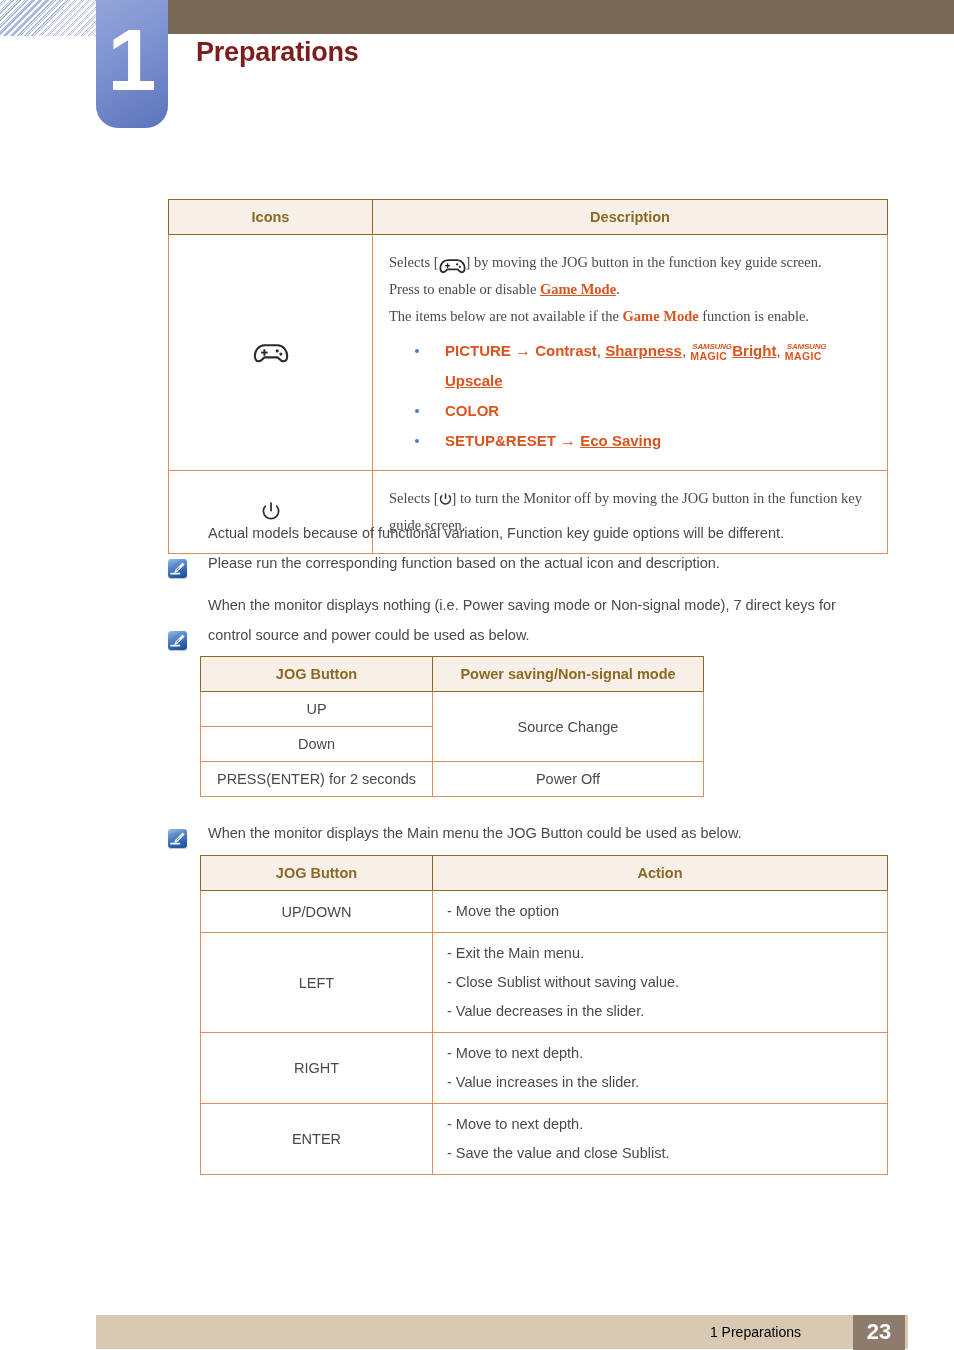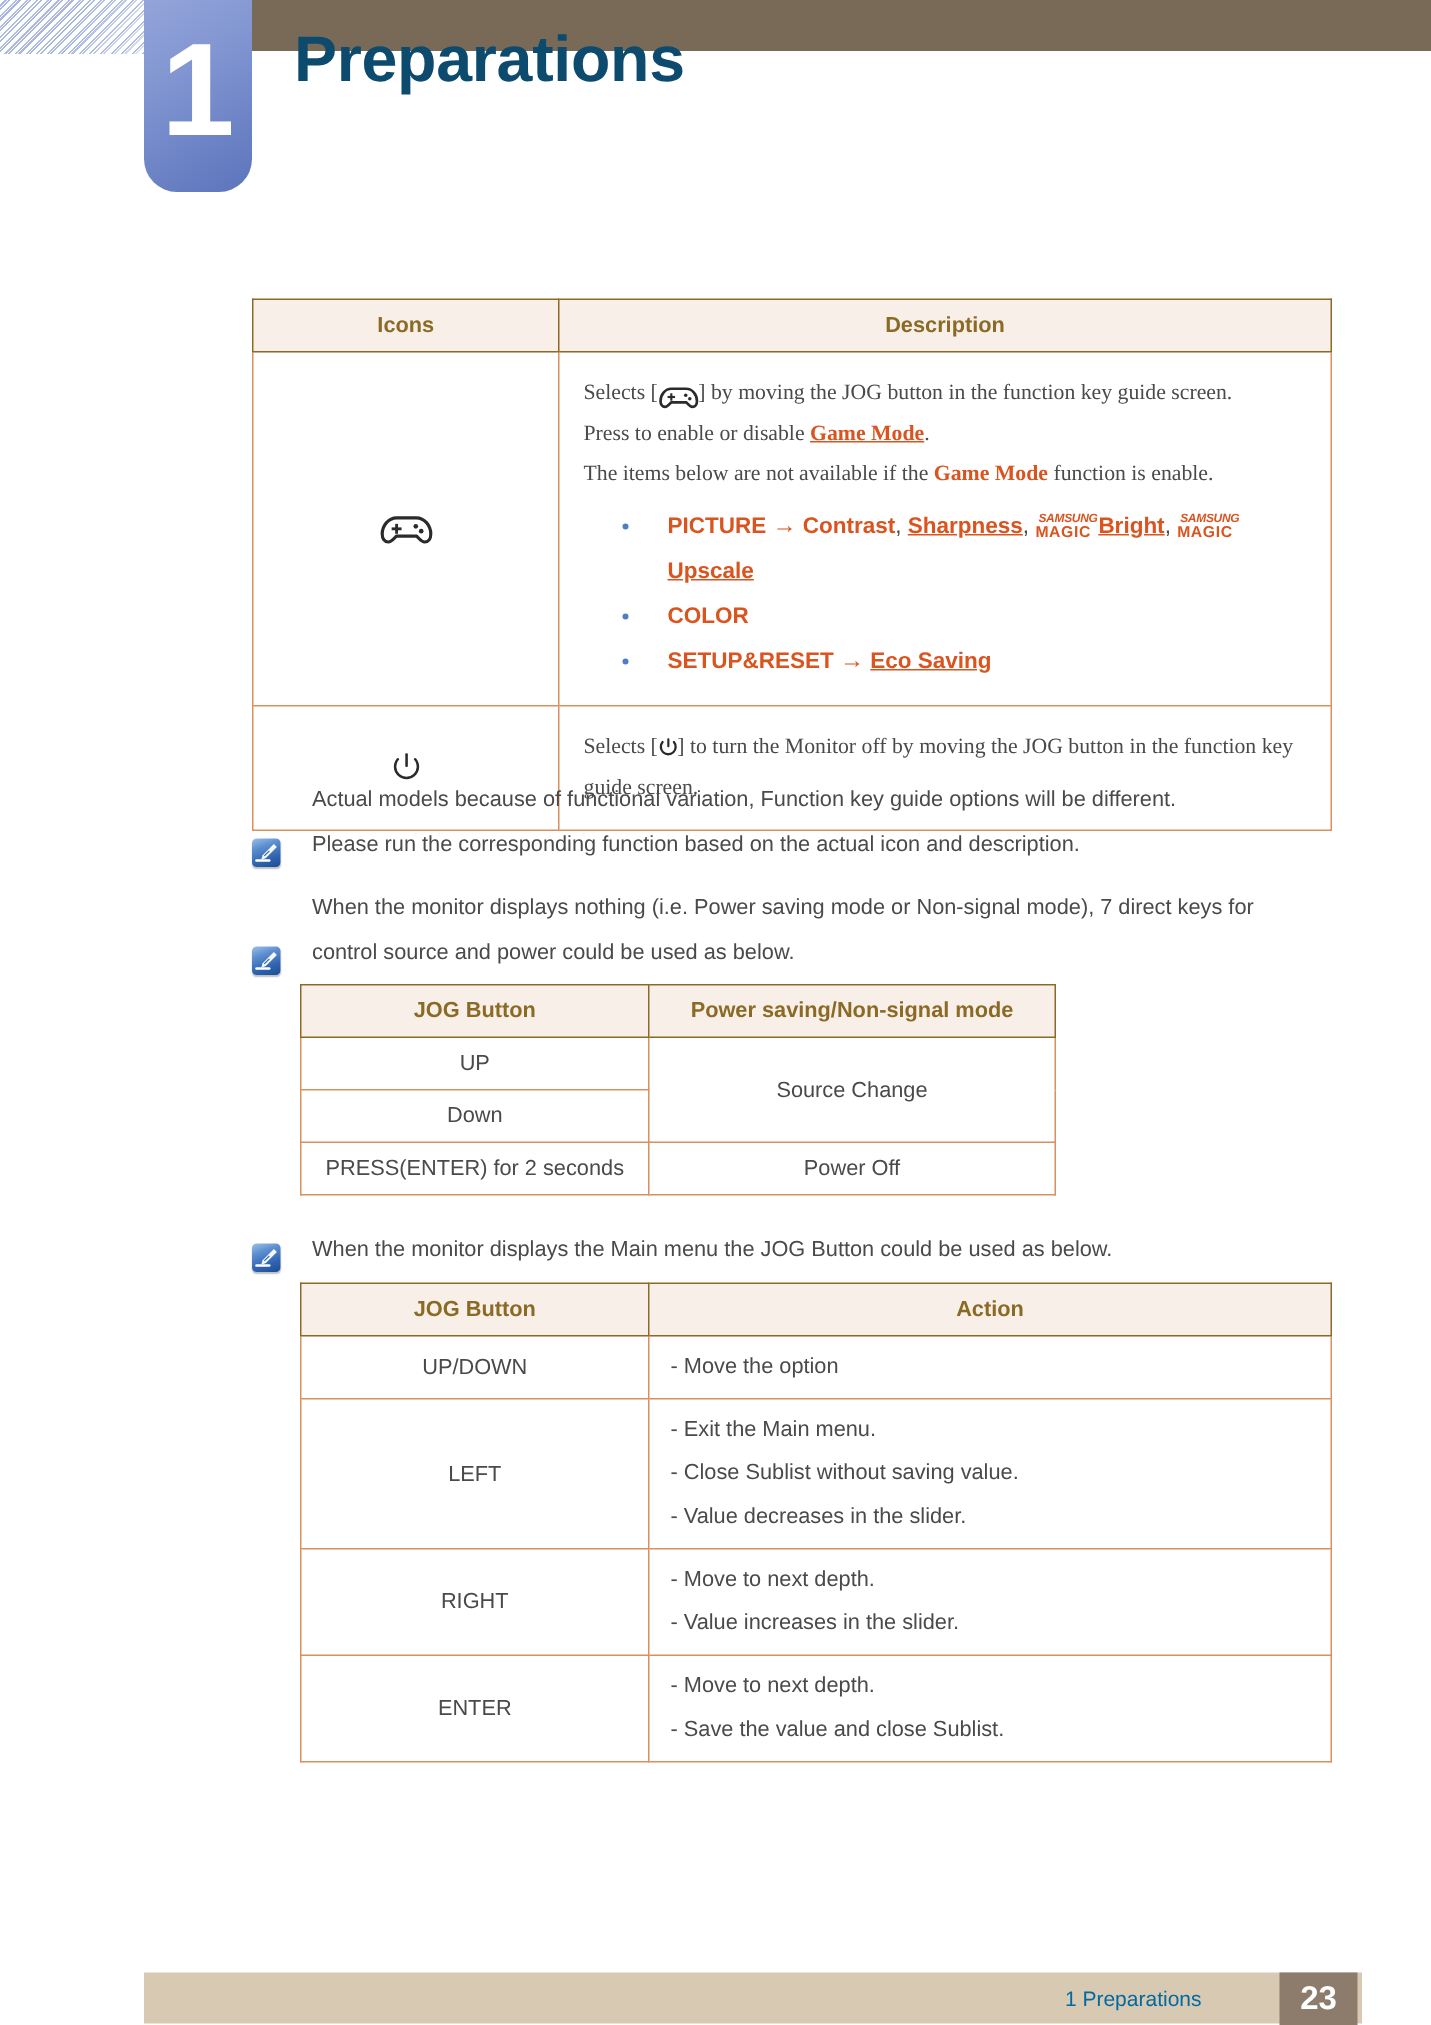--- a/index.html
+++ b/index.html
@@ -53,24 +53,24 @@
     border-bottom-right-radius: 22px;
     color: #ffffff;
     font-size: 88px;
     font-weight: bold;
     line-height: 120px;
     text-align: center;
     font-family: "Liberation Sans", sans-serif;
   }
   .page-title {
     position: absolute;
-    left: 196px; top: 16px;
-    font-size: 43px;
+    left: 196px; top: 37px;
+    font-size: 27px;
     font-weight: bold;
-    color: #0c4a6e;
+    color: #7f1d1d;
     letter-spacing: -0.2px;
   }
 
   table.doc {
     border-collapse: collapse;
     table-layout: fixed;
     border: 1.5px solid #8a6a24;
     background: #fff;
   }
   table.doc th {
@@ -194,21 +194,21 @@
   .footer {
     position: absolute;
     left: 96px; top: 1315px;
     width: 812px; height: 34px;
     background: #d8c9b3;
   }
   .footer-label {
     position: absolute;
     right: 107px; top: 9px;
     font-size: 14px;
-    color: #0369a1;
+    color: #000000;
   }
   .footer-pageno {
     position: absolute;
     left: 757px; top: 0;
     width: 52px; height: 52px;
     background: #8d7b6c;
     color: #ffffff;
     font-size: 22px;
     font-weight: bold;
     text-align: center;

